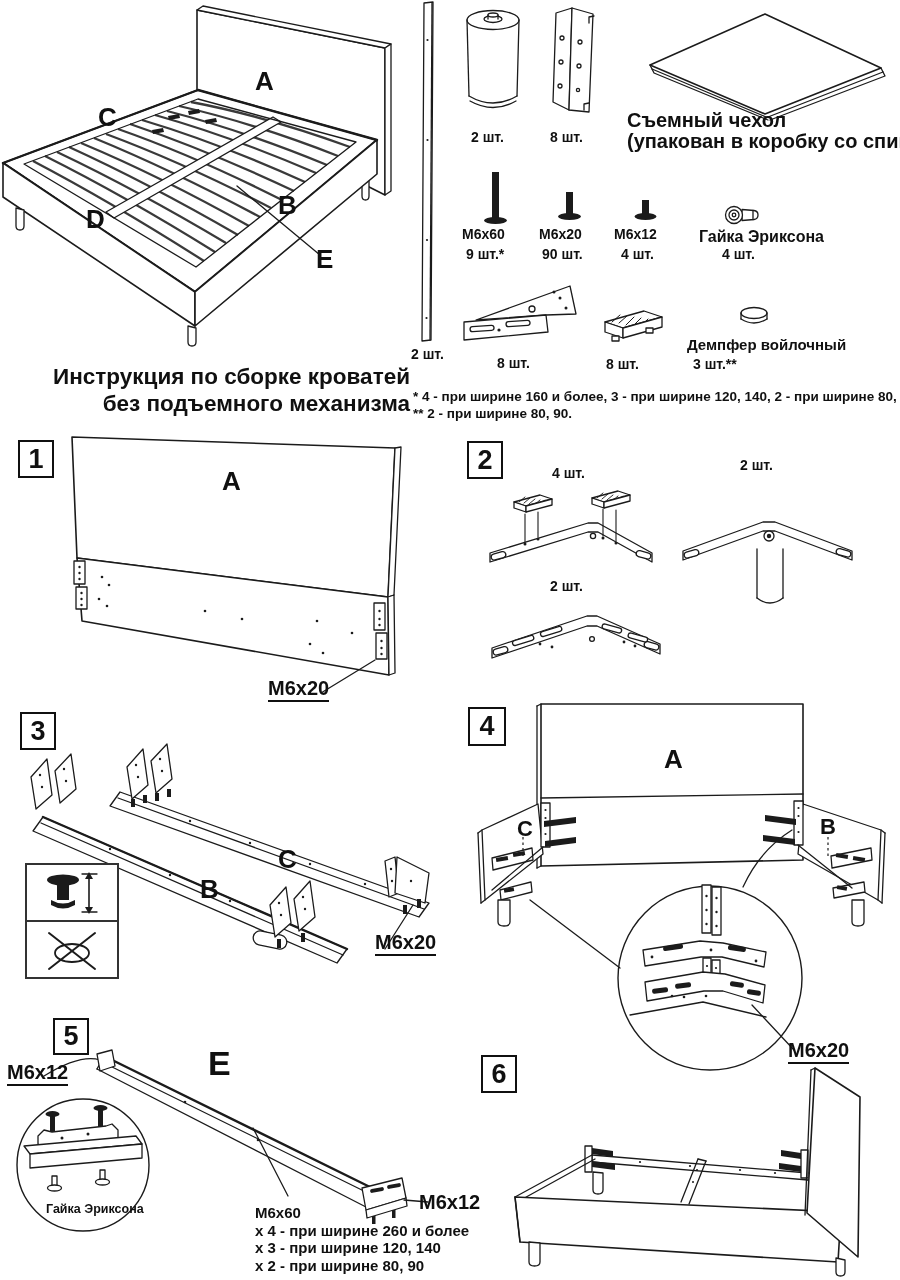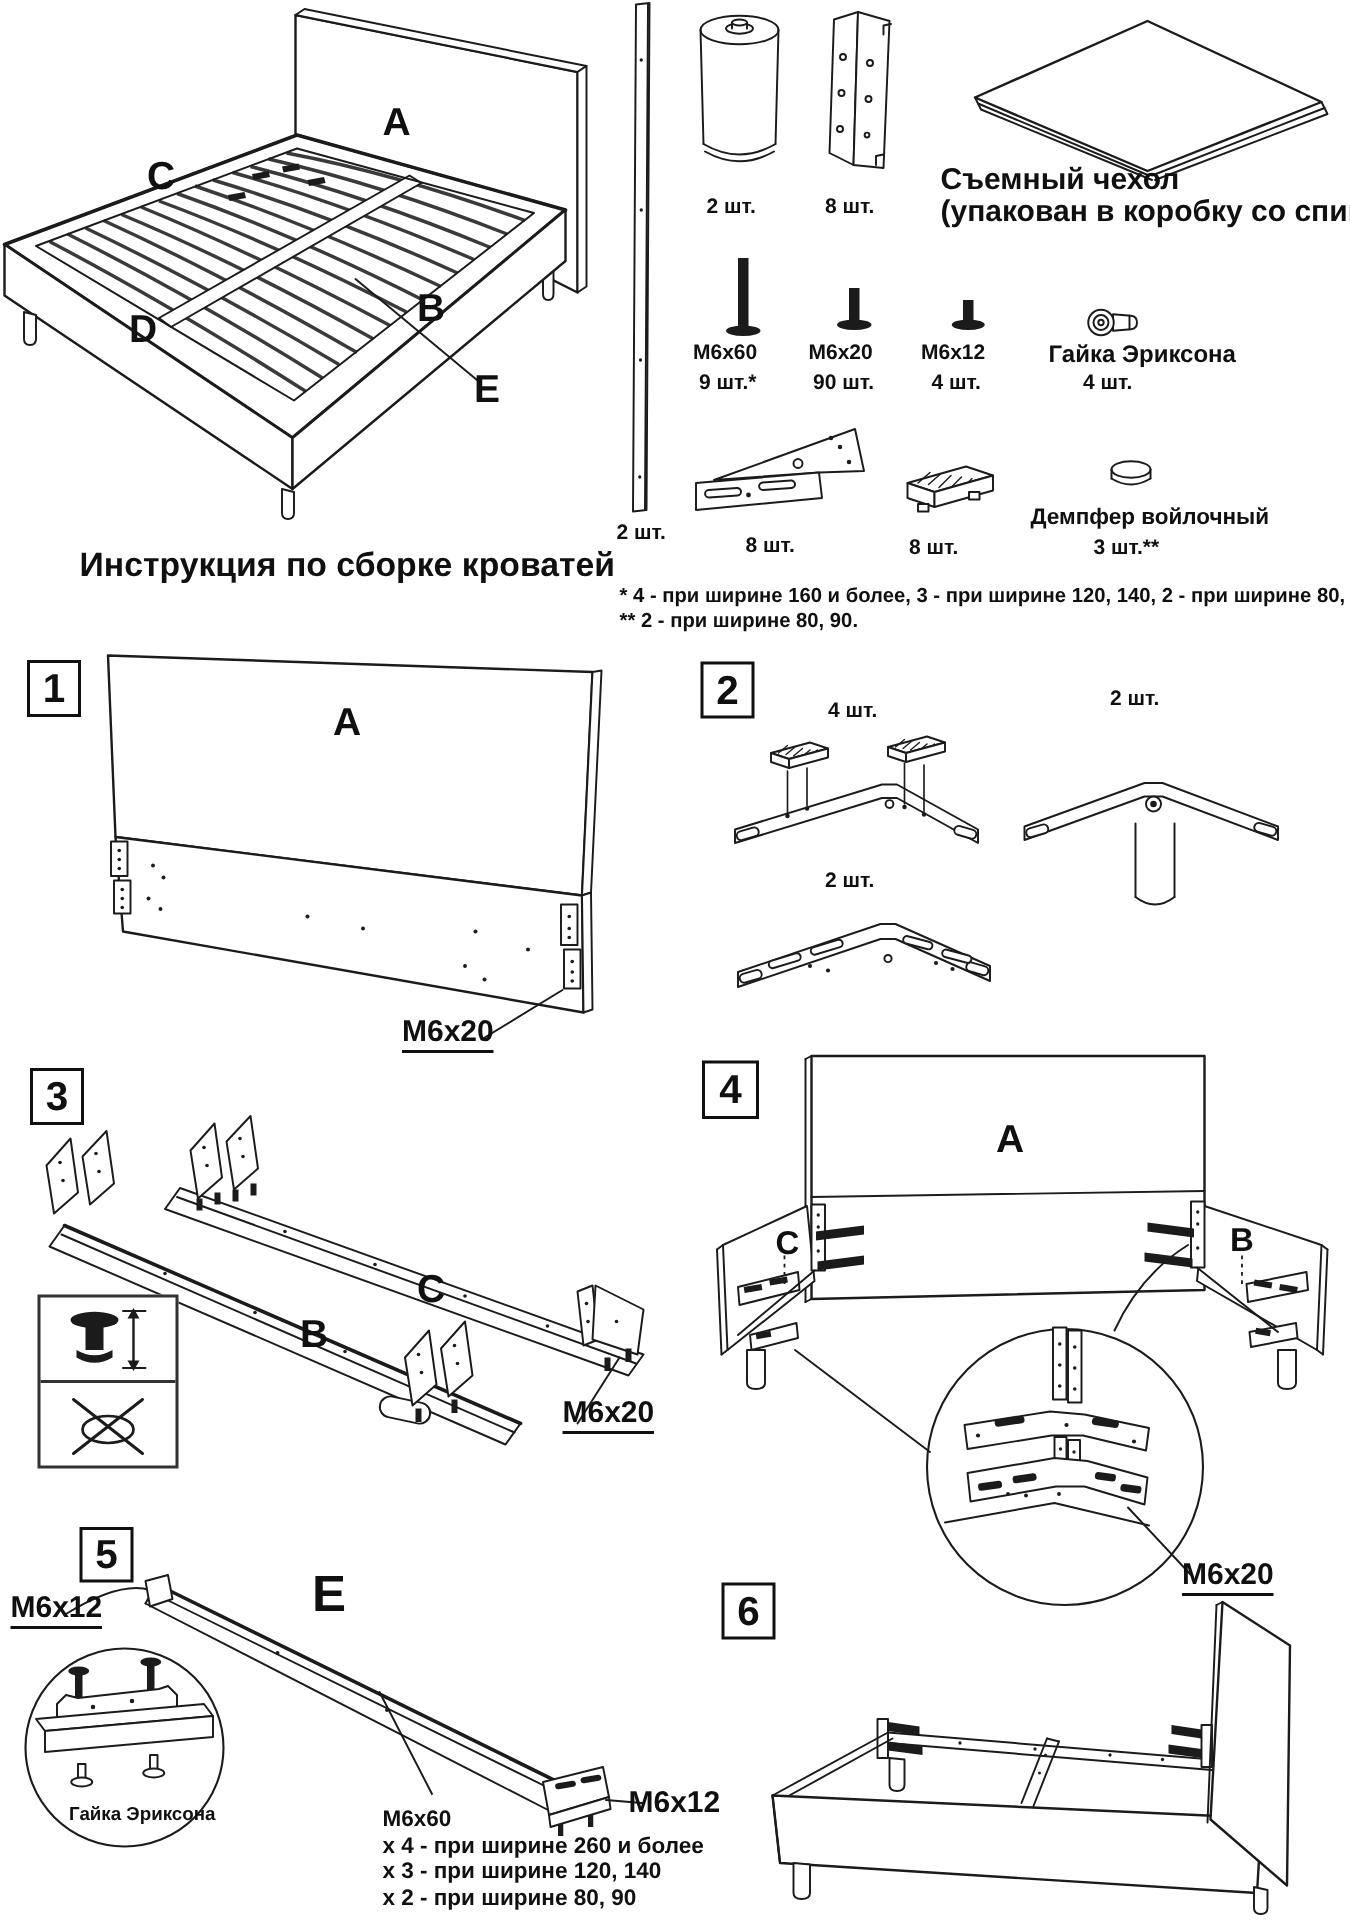--- a/index.html
+++ b/index.html
@@ -86,20 +86,21 @@
     </svg>
     <span class="lbl s26" style="left:255px;top:68px">A</span>
     <span class="lbl s26" style="left:98px;top:104px">C</span>
     <span class="lbl s26" style="left:86px;top:206px">D</span>
     <span class="lbl s26" style="left:278px;top:192px">B</span>
     <span class="lbl s26" style="left:316px;top:246px">E</span>
   </div>
 
   <div class="titleblock">
     <div>Инструкция по сборке кроватей</div>
+    <div>без подъемного механизма</div>
   </div>
 
   <div class="d" style="left:418px;top:0">
     <svg width="22" height="346" viewBox="0 0 22 346">
       <polygon class="wh" points="6,3 15,2 13,340 4,341"></polygon>
       <line class="ln" x1="14" y1="3" x2="12" y2="340"></line>
       <circle class="dot" cx="9.5" cy="40" r="1.1"></circle>
         <circle class="dot" cx="9.5" cy="140" r="1.1"></circle>
       <circle class="dot" cx="9" cy="240" r="1.1"></circle>
         <circle class="dot" cx="8.5" cy="318" r="1.1"></circle>
@@ -222,21 +223,21 @@
 
   <div class="d" style="left:738px;top:304px">
     <svg width="32" height="26" viewBox="0 0 32 26">
       <ellipse class="wh" cx="16" cy="9" rx="13" ry="5.5"></ellipse>
       <line class="ln" x1="3" y1="9" x2="3" y2="15"></line>
         <line class="ln" x1="29" y1="9" x2="29" y2="15"></line>
       <path class="ln" d="M3,15 Q16,23 29,15"></path>
     </svg>
   </div>
   <span class="lbl s15" style="left:687px;top:337px">Демпфер войлочный</span>
-  <span class="lbl s19" style="left:729px;top:357px">3 шт.**</span>
+  <span class="lbl s19" style="left:693px;top:357px">3 шт.**</span>
 
   <span class="lbl s14" style="left:413px;top:390px">* 4 - при ширине 160 и более, 3 - при ширине 120, 140, 2 - при ширине 80, 90.</span>
   <span class="lbl s14" style="left:413px;top:407px">** 2 - при ширине 80, 90.</span>
 
   <div class="stepnum" style="left:18px;top:440px;width:32px;height:34px">
     <span>1</span>
   </div>
   <div class="d" style="left:55px;top:425px">
     <svg width="395" height="275" viewBox="0 0 395 275">
       <polygon class="wh2" points="17,12 340,23 333,172 22,133"></polygon>

